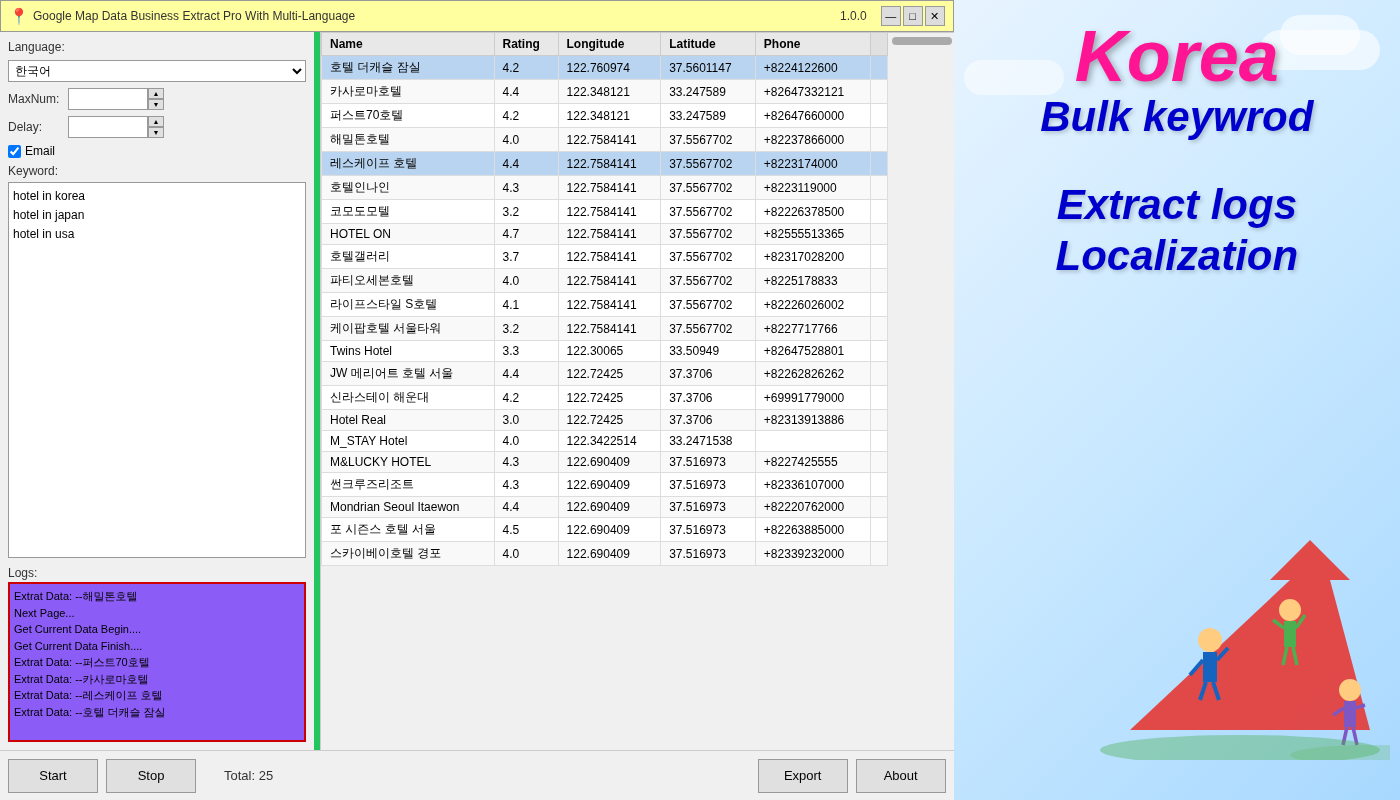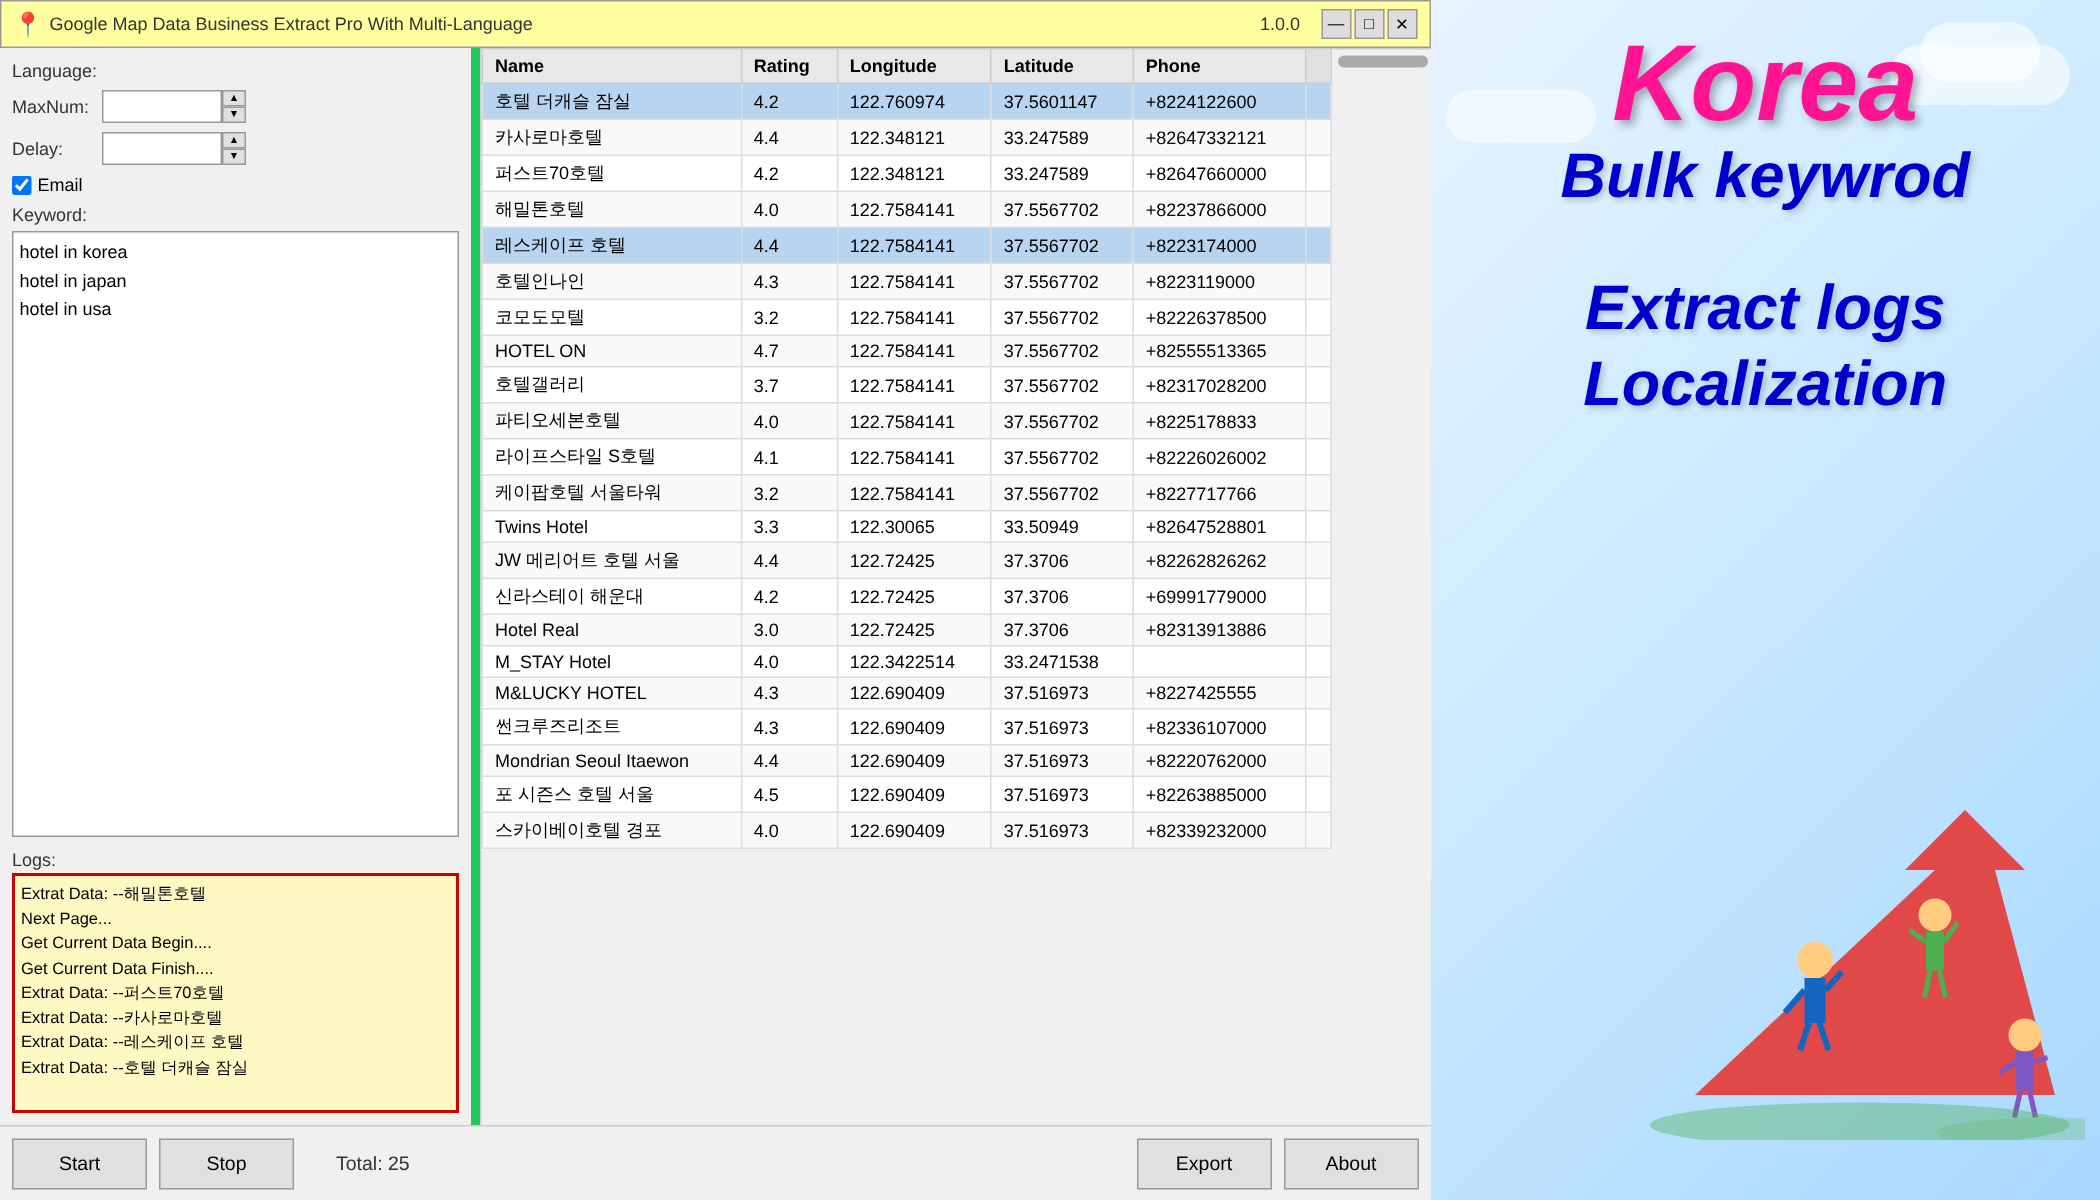--- a/index.html
+++ b/index.html
@@ -153,21 +153,21 @@
     #logs-section {
       margin-top: 8px;
     }
     #logs-label {
       font-size: 12px;
       color: #333;
       margin-bottom: 2px;
     }
     #logs-area {
       border: 2px solid #cc0000;
-      background: #fef9c3;
+      background: #8b5cf6;
       height: 160px;
       overflow-y: auto;
       padding: 4px;
       font-size: 11px;
       line-height: 1.5;
       position: relative;
     }
     .log-line {
       white-space: nowrap;
     }
@@ -321,20 +321,27 @@
     <div class="title-btn">□</div>
     <div class="title-btn">✕</div>
   </div>
 
   <div id="main-content">
 
     <div id="sidebar">
 
       <div class="field-row">
         <span class="field-label">Language:</span>
+      </div>
+      <div class="field-row">
+        <select class="field-select">
+          <option>한국어</option>
+          <option>English</option>
+          <option>日本語</option>
+        </select>
       </div>
 
       <div class="field-row">
         <span class="field-label">MaxNum:</span>
         <div class="spinner-container">
           <input class="spinner-input" type="text" style="">
           <div class="spinner-arrows">
             <div class="spinner-arrow">▲</div>
             <div class="spinner-arrow">▼</div>
           </div>

